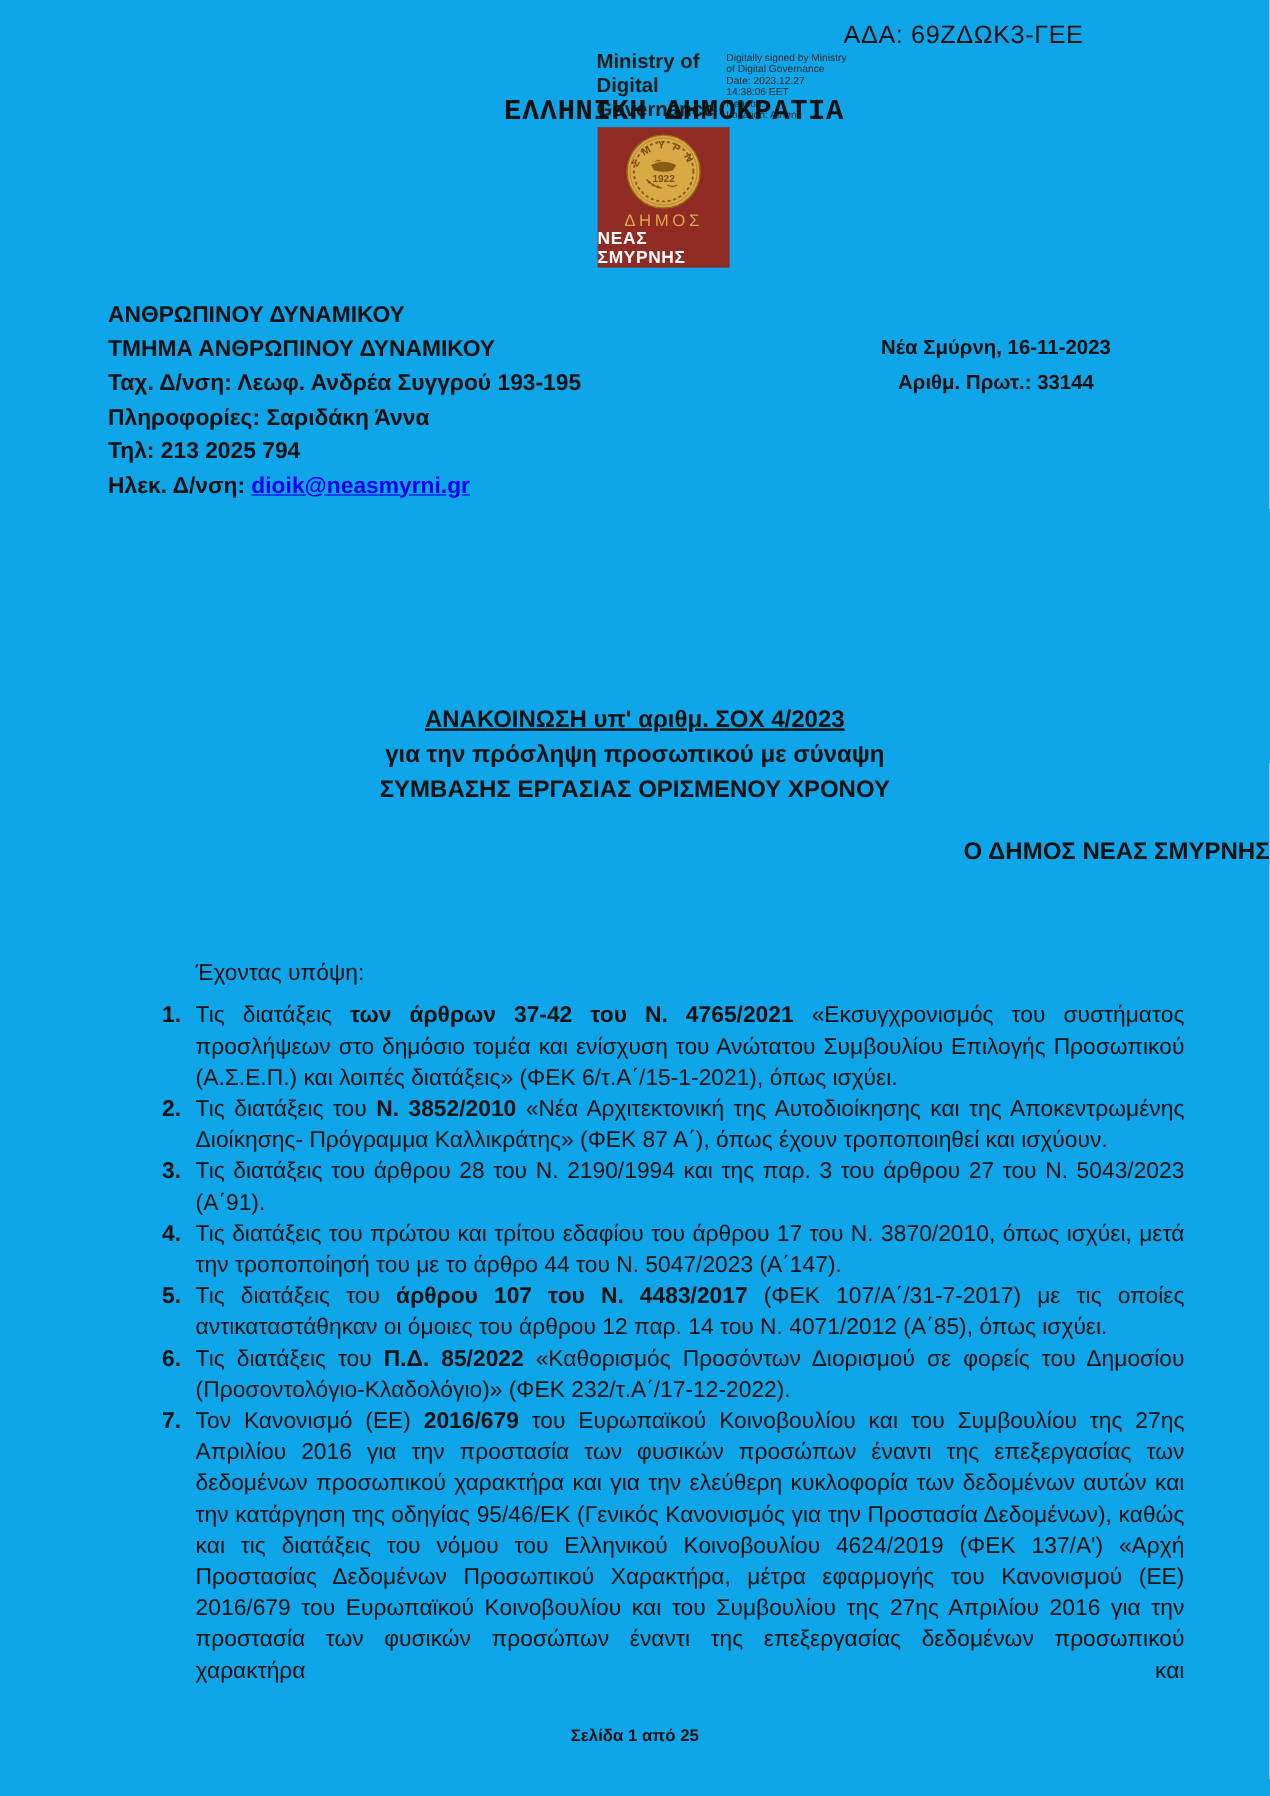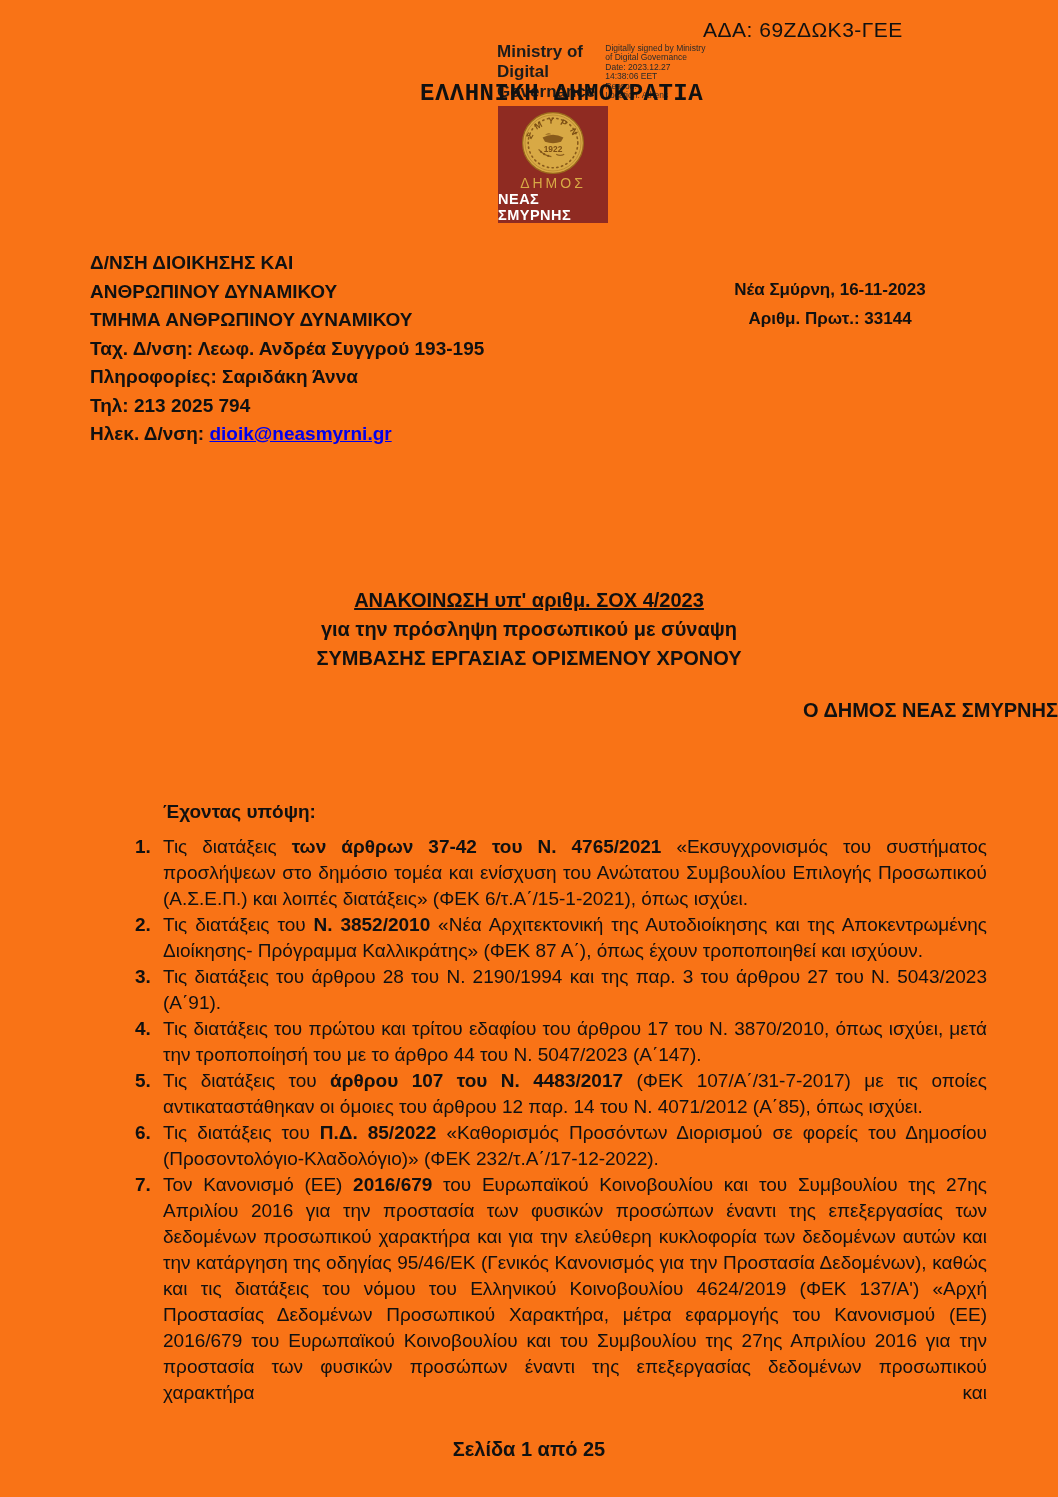--- a/index.html
+++ b/index.html
@@ -1,19 +1,19 @@
 <!DOCTYPE html>
 <html><head>
 <meta charset="utf-8">
 <style>
   html,body{margin:0;padding:0;background:#e8e8e8;}
   .page{
     position:relative;
     width:1058px;height:1497px;
-    background:#f97316;
+    background:#0ea5e9;
     font-family:"Liberation Sans","DejaVu Sans",sans-serif;
     color:#111;
     overflow:hidden;
     margin:0 auto;
   }
   
   .ada{
     position:absolute;left:703px;top:18px;
     font-size:21px;letter-spacing:.5px;white-space:nowrap;
   }
@@ -63,35 +63,35 @@
     text-align:center;font-size:20px;font-weight:bold;line-height:29px;
   }
   .title-underlined{text-decoration:underline;}
   .org-line{margin-top:23px;text-align:right;}
   
   .considerations{
     position:absolute;left:135px;top:799px;width:852px;
     font-size:19px;line-height:26px;
   }
   .considerations h3{
-    margin:0 0 9px 28px;font-size:19px;font-weight:bold;line-height:26px;
+    margin:0 0 9px 28px;font-size:19px;font-weight:normal;line-height:26px;
   }
   ol.cons-list{list-style:none;margin:0;padding:0;}
   ol.cons-list li{
     position:relative;padding-left:28px;text-align:justify;
   }
   ol.cons-list li .num{
     position:absolute;left:0;top:0;font-weight:bold;
   }
   ol.cons-list li .b{font-weight:bold;}
   ol.cons-list li.cut{text-align-last:justify;}
   
   .page-footer{
     position:absolute;left:0;top:1438px;width:1058px;
-    text-align:center;font-size:20px;font-weight:bold;
+    text-align:center;font-size:14px;font-weight:bold;
   }
 </style>
 </head>
 <body>
 
 <div class="page">
 
   <div class="ada">ΑΔΑ: 69ΖΔΩΚ3-ΓΕΕ</div>
 
   <div class="sig-block">
@@ -130,21 +130,20 @@
         <textPath href="#arcPath" startOffset="8">ΣΜΥΡΝΗ</textPath>
       </text>
       <text x="40" y="51" text-anchor="middle" font-family="Liberation Sans, DejaVu Sans, sans-serif" font-size="10.5" font-weight="bold" fill="#7b4e14">1922</text>
       <path d="M44 54 q5 3 10 0" fill="none" stroke="#7b4e14" stroke-width="1.4" opacity="0.8"></path>
     </svg>
     <div class="logo-line1">ΔΗΜΟΣ</div>
     <div class="logo-line2">ΝΕΑΣ ΣΜΥΡΝΗΣ</div>
   </div>
 
   <div class="contact-left">
-    <div>Δ/ΝΣΗ ΔΙΟΙΚΗΣΗΣ ΚΑΙ</div>
     <div>ΑΝΘΡΩΠΙΝΟΥ ΔΥΝΑΜΙΚΟΥ</div>
     <div>ΤΜΗΜΑ  ΑΝΘΡΩΠΙΝΟΥ ΔΥΝΑΜΙΚΟΥ</div>
     <div>Ταχ. Δ/νση: Λεωφ. Ανδρέα Συγγρού 193-195</div>
     <div>Πληροφορίες: Σαριδάκη Άννα</div>
     <div>Τηλ: 213 2025 794</div>
     <div><span>Ηλεκ. Δ/νση: </span><a href="#">dioik@neasmyrni.gr</a></div>
   </div>
 
   <div class="contact-right">
     <div>Νέα Σμύρνη, 16-11-2023</div>

